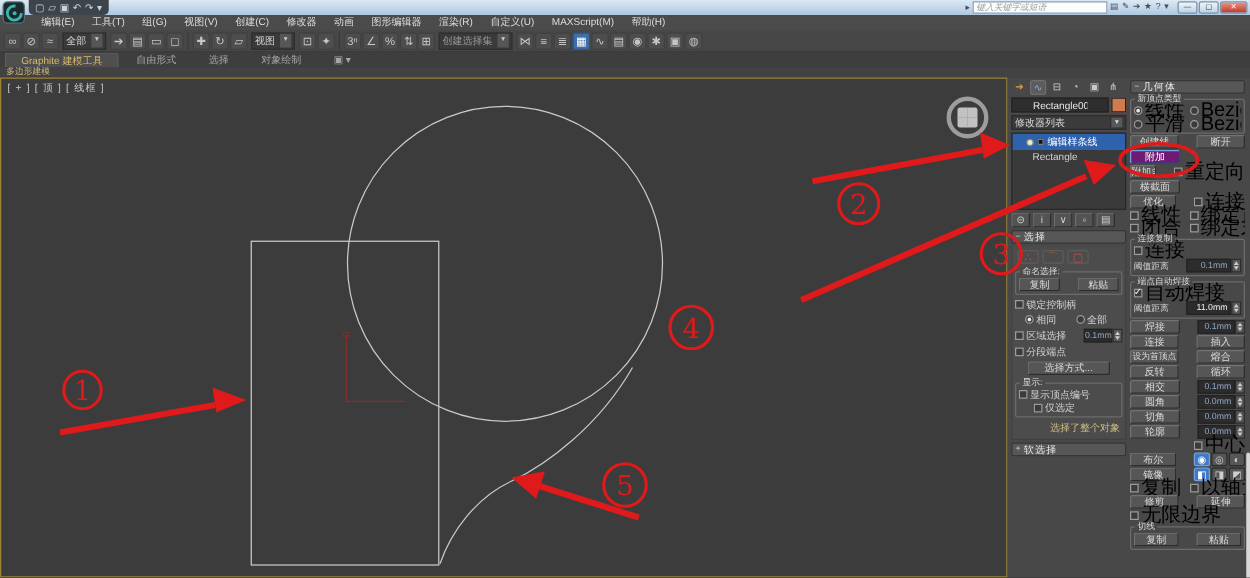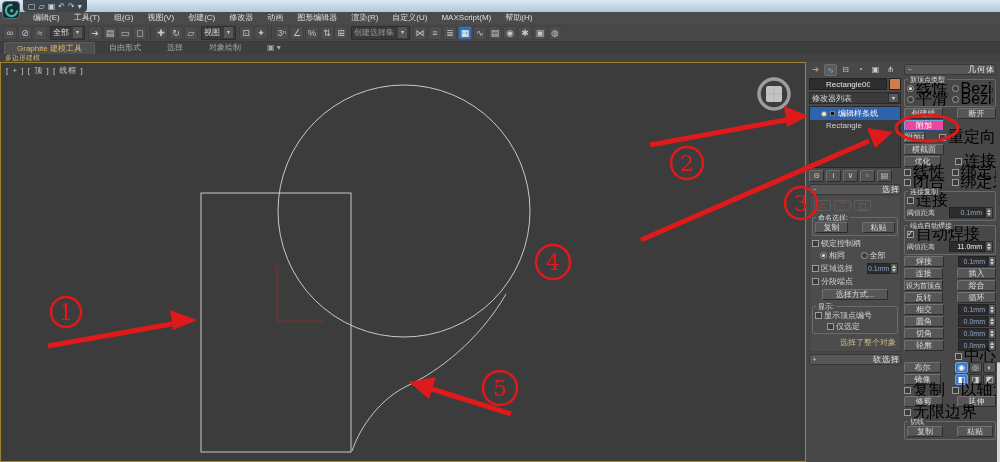--- a/index.html
+++ b/index.html
@@ -58,30 +58,30 @@
 .modlist .dbtn{width:11px;height:10px;background:#585858;border:1px solid #2c2c2c;font-size:6px;color:#ddd;text-align:center;line-height:9px;margin-right:1px}
 .stack{height:62px;background:#3a3a3a;border:1px solid #292929;font-size:8px;color:#d2d2d2;overflow:hidden}
 .stkrow1{display:flex;align-items:center;gap:3px;background:#2f62ac;color:#fff;height:13px;padding:0 11px}
 .bulb{width:6px;height:6px;border-radius:50%;background:#ececcd;border:1px solid #86867a;flex:none}
 .sq{width:5px;height:5px;background:#141414;border:1px solid #7c7c7c;flex:none}
 .stkrow2{padding-left:16px;height:12px;line-height:12px}
 .stktools{display:flex;gap:2px;height:12px}
 .stktools .ti{width:15px;height:12px;background:#535353;border:1px solid;border-color:#6e6e6e #2c2c2c #2c2c2c #6e6e6e;font-size:8px;line-height:10px;text-align:center;color:#d0d0d0;border-radius:2px}
 .ro{height:11px;background:#575757;border:1px solid #373737;display:flex;align-items:center;font-size:8px;color:#eaeaea;border-radius:2px;flex:none}
 .ro .pm{width:9px;text-align:center;font-size:7px;color:#ccc}
-.ro .rt{flex:1;text-align:right;letter-spacing:1px}
+.ro .rt{flex:1;text-align:left;letter-spacing:1px}
 .robody{background:#4c4c4c;border:1px solid #414141;border-top:none;padding:3px 2px;display:flex;flex-direction:column;gap:3px;font-size:8px;color:#d2d2d2}
 .subobj{display:flex;gap:3px;padding-left:2px}
 .subobj .ti{width:17px;height:11px;text-align:center;color:#d04a3c;font-size:9px;line-height:10px;background:#4c4c4c;border:1px solid #5c5c5c;border-radius:2px}
 .grp{border:1px solid #6b6b6b;border-radius:2px;position:relative;padding:4px 2px 2px;margin-top:3px;display:flex;flex-direction:column;gap:2px}
 .gt{position:absolute;top:-4px;left:3px;background:#4c4c4c;padding:0 2px;font-size:7px;line-height:7px;color:#dadada;white-space:nowrap}
 .colB .gt{background:#484848}
 .brow{display:flex;gap:14px;height:11px;flex:none;align-items:center}
 .btn{flex:1;height:11px;background:#565656;border:1px solid;border-color:#727272 #2c2c2c #2c2c2c #727272;border-radius:2px;font-size:8px;line-height:9px;text-align:center;color:#dadada;white-space:nowrap;overflow:hidden}
-.btn.blue{background:#ec4899;border-color:#74a4dd #1e4e8e #1e4e8e #74a4dd;color:#fff}
+.btn.blue{background:#701a75;border-color:#74a4dd #1e4e8e #1e4e8e #74a4dd;color:#fff}
 .half{flex:1;height:1px}
 .cbrow{display:flex;gap:3px;align-items:center;height:9px;flex:none}
 .cb{display:flex;gap:2px;align-items:center;flex:1;white-space:nowrap;overflow:hidden}
 .cb.nf{flex:none}
 .box{width:7px;height:7px;background:#3b3b3b;border:1px solid #9b9b9b;position:relative;flex:none}
 .box.ck::after{content:"✓";position:absolute;left:-1px;top:-3px;font-size:8px;color:#f0f0f0}
 .rb{width:7px;height:7px;border-radius:50%;background:#3b3b3b;border:1px solid #9b9b9b;flex:none;position:relative}
 .rb.on::after{content:"";position:absolute;left:1px;top:1px;width:3px;height:3px;border-radius:50%;background:#ececec}
 .spin{display:flex;flex:1;height:11px;min-width:0}
 .spin .val{flex:1;min-width:0;background:#2c2c2c;border:1px solid #222;color:#90a7c5;font-size:7px;text-align:right;padding-right:2px;line-height:10px;white-space:nowrap}
@@ -111,20 +111,37 @@
       </svg>
   </div>
   <div class="qat">
       <span class="qicon">▢</span>
       <span class="qicon">▱</span>
       <span class="qicon">▣</span>
       <span class="qicon">↶</span>
       <span class="qicon">↷</span>
       <span class="qicon">▾</span>
     </div>
+  <div class="tb-right">
+    <span class="expand">▸</span>
+    <input class="search" placeholder="键入关键字或短语" style="">
+    <div class="sicons">
+        <span class="ti">▤</span>
+        <span class="ti">✎</span>
+        <span class="ti">➔</span>
+        <span class="ti">★</span>
+        <span class="ti">?</span>
+        <span class="ti">▾</span>
+      </div>
+    <div class="win">
+      <span class="wb">—</span>
+      <span class="wb">▢</span>
+      <span class="wb close">✕</span>
+    </div>
+  </div>
 </div>
 
 <div class="menubar">
     <span class="menu-item">编辑(E)</span>
     <span class="menu-item">工具(T)</span>
     <span class="menu-item">组(G)</span>
     <span class="menu-item">视图(V)</span>
     <span class="menu-item">创建(C)</span>
     <span class="menu-item">修改器</span>
     <span class="menu-item">动画</span>

